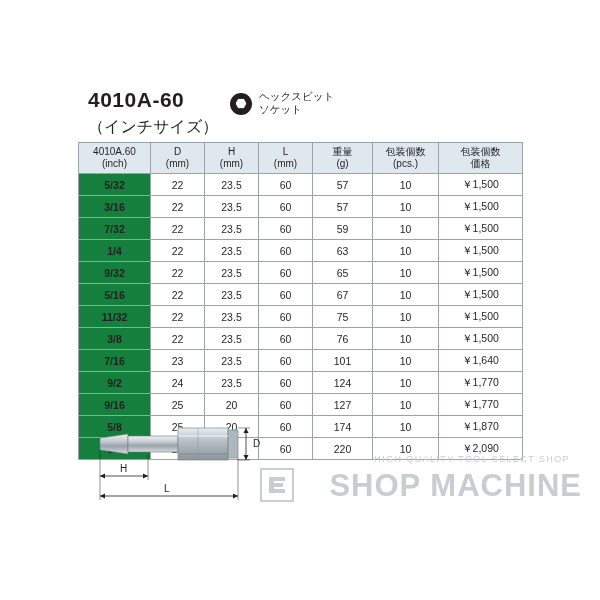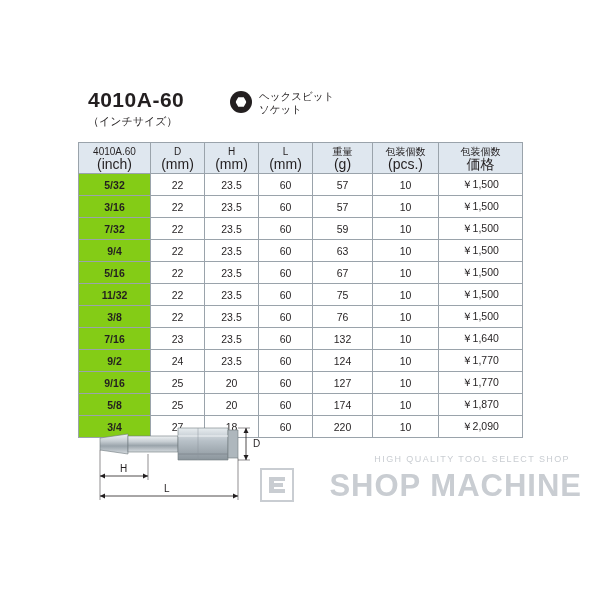--- a/index.html
+++ b/index.html
@@ -35,31 +35,31 @@
     top: 0;
   }
   .model-code {
     font-size: 21px;
     font-weight: bold;
     letter-spacing: 0.5px;
     line-height: 24px;
     color: #231f20;
   }
   .model-sub {
-    font-size: 11px;
+    font-size: 16px;
     line-height: 14px;
-    margin-top: 2px;
+    margin-top: 8px;
     color: #231f20;
   }
   .header-icon-block {
     position: absolute;
     left: 142px;
     top: 2px;
     display: flex;
-    align-items: flex-start;
+    align-items: center;
   }
   .hex-icon {
     width: 22px;
     height: 22px;
     border-radius: 50%;
     background: #231f20;
     position: relative;
     margin-top: 1px;
     flex: none;
   }
@@ -105,24 +105,24 @@
   }
   table.spec thead th {
     background: #dfe7ef;
     font-weight: normal;
     height: 30px;
     line-height: 12px;
     font-size: 10px;
   }
   table.spec thead th .unit {
     display: block;
-    font-size: 14px;
+    font-size: 10px;
   }
   td.size-col {
-    background: #84cc16;
+    background: #15803d;
     font-weight: bold;
     font-size: 11.5px;
   }
   th.size-col-head {
     background: #dfe7ef;
   }
   .col-size { width: 72px; }
   .col-d { width: 54px; }
   .col-h { width: 54px; }
   .col-l { width: 54px; }
@@ -265,25 +265,34 @@
         <tr>
           <td class="size-col">7/32</td>
           <td>22</td>
           <td>23.5</td>
           <td>60</td>
           <td>59</td>
           <td>10</td>
           <td class="price">￥1,500</td>
         </tr>
         <tr>
-          <td class="size-col">9/4</td>
+          <td class="size-col">1/4</td>
           <td>22</td>
           <td>23.5</td>
           <td>60</td>
           <td>63</td>
+          <td>10</td>
+          <td class="price">￥1,500</td>
+        </tr>
+        <tr>
+          <td class="size-col">9/32</td>
+          <td>22</td>
+          <td>23.5</td>
+          <td>60</td>
+          <td>65</td>
           <td>10</td>
           <td class="price">￥1,500</td>
         </tr>
         <tr>
           <td class="size-col">5/16</td>
           <td>22</td>
           <td>23.5</td>
           <td>60</td>
           <td>67</td>
           <td>10</td>
@@ -305,21 +314,21 @@
           <td>60</td>
           <td>76</td>
           <td>10</td>
           <td class="price">￥1,500</td>
         </tr>
         <tr>
           <td class="size-col">7/16</td>
           <td>23</td>
           <td>23.5</td>
           <td>60</td>
-          <td>132</td>
+          <td>101</td>
           <td>10</td>
           <td class="price">￥1,640</td>
         </tr>
         <tr>
           <td class="size-col">9/2</td>
           <td>24</td>
           <td>23.5</td>
           <td>60</td>
           <td>124</td>
           <td>10</td>

